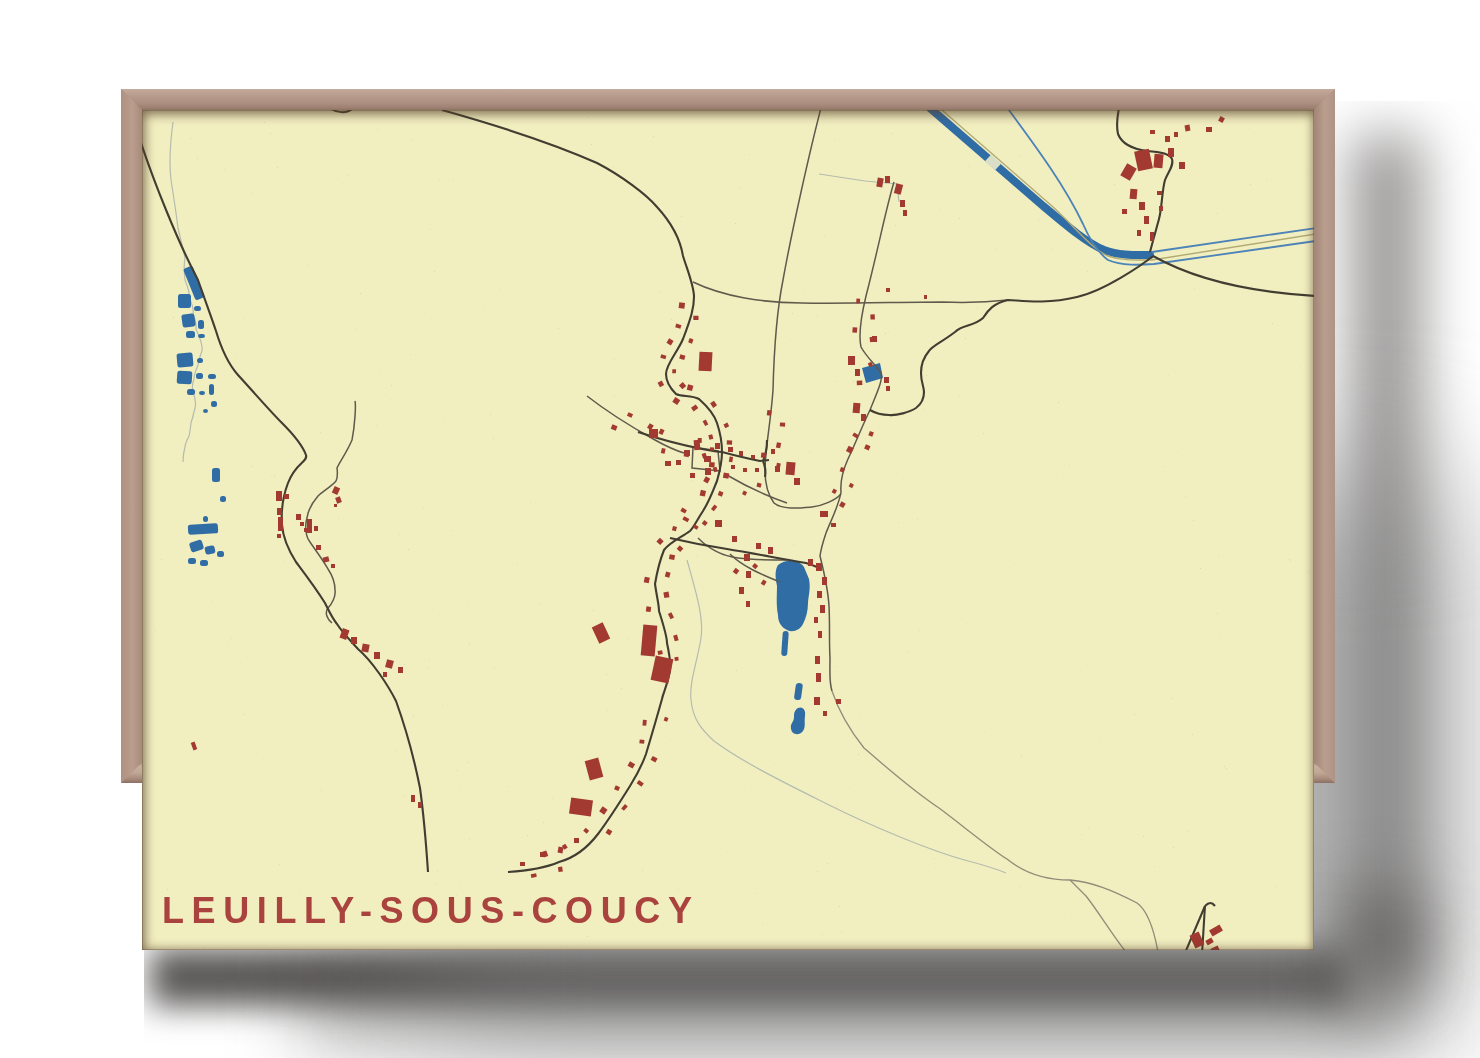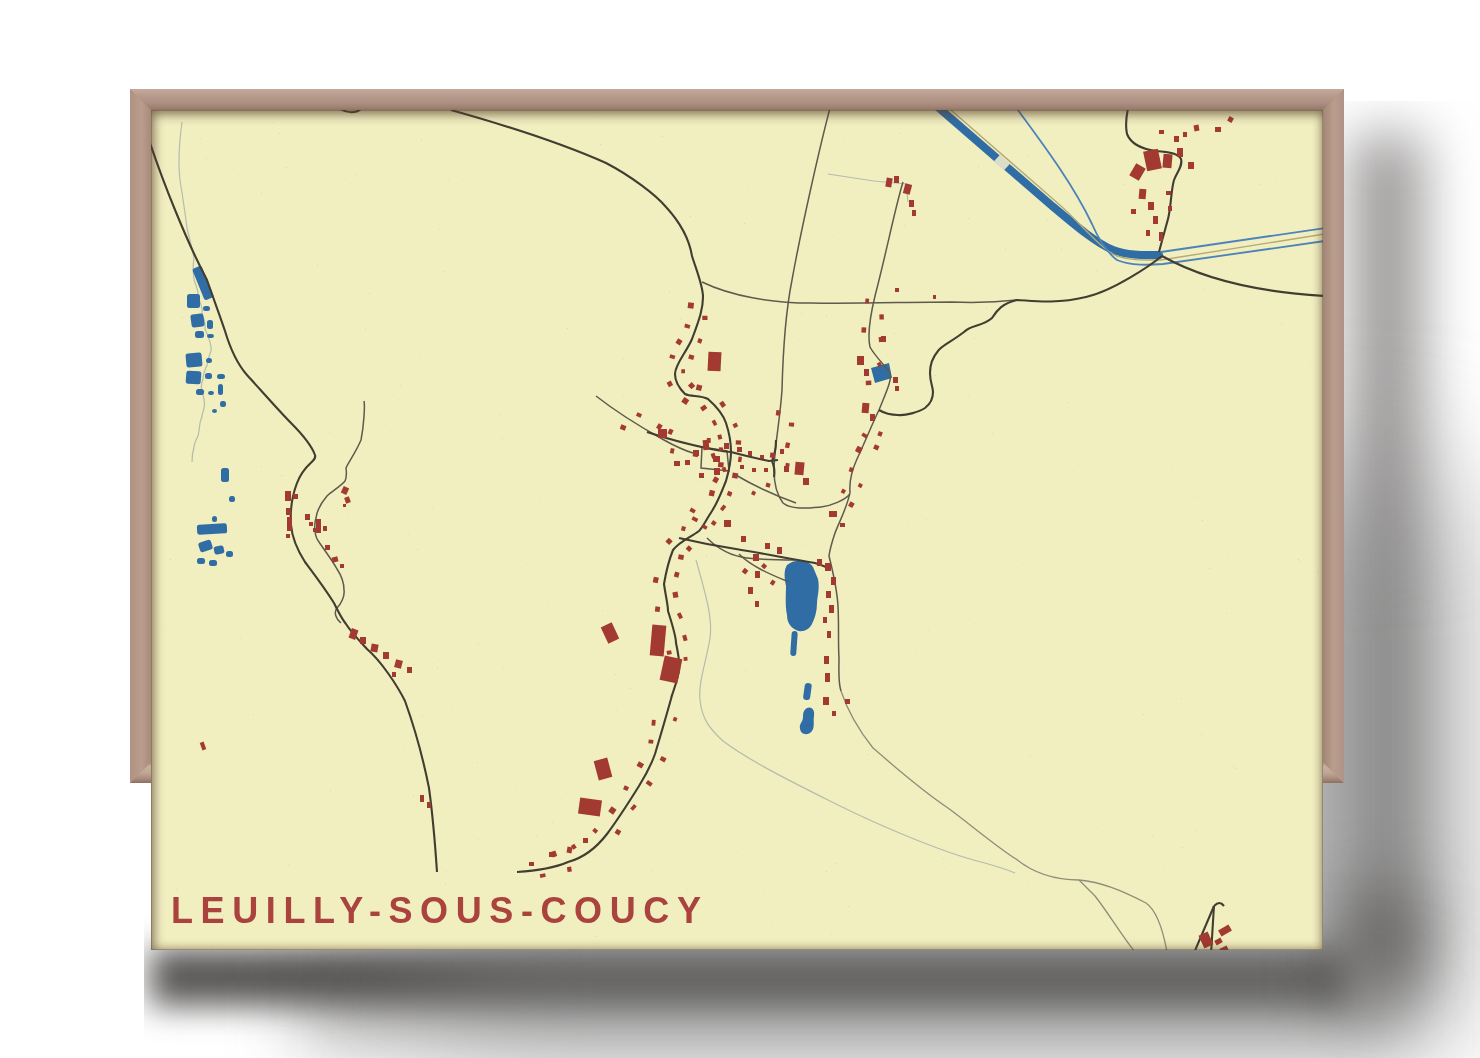--- a/index.html
+++ b/index.html
@@ -1,21 +1,21 @@
 <!DOCTYPE html>
 <html><head><meta charset="utf-8"><style>
 html,body{margin:0;padding:0;background:#ffffff;width:1480px;height:1058px;overflow:hidden;}
 *{box-sizing:border-box;}
 .shwrap{position:absolute;left:0;top:0;width:1480px;height:1058px;clip-path:polygon(144px 101px,1480px 101px,1480px 1058px,144px 1058px);}
 .s0{position:absolute;left:150px;top:948px;width:1198px;height:58px;filter:blur(16px);background:rgba(42,40,38,0.78);}
 .s1{position:absolute;left:300px;top:975px;width:1110px;height:60px;filter:blur(36px);background:rgba(80,78,76,0.55);}
 .s2{position:absolute;left:1352px;top:135px;width:70px;height:835px;filter:blur(28px);background:rgba(88,86,84,0.62);}
 .s3{position:absolute;left:430px;top:480px;width:1030px;height:545px;filter:blur(70px);background:rgba(122,122,122,0.58);}
 .s4{position:absolute;left:1335px;top:890px;width:90px;height:115px;filter:blur(32px);background:rgba(75,73,71,0.55);}
-.frame{position:absolute;left:130px;top:89px;width:1214px;height:694px;background:#b19584;padding-left:46px;}
+.frame{position:absolute;left:121px;top:89px;width:1214px;height:694px;background:#b19584;padding-left:46px;}
 .fr{position:absolute;}
 .fr.t{left:0;top:0;right:0;height:21px;background:linear-gradient(180deg,#c5ab9d 0%,#b89c8e 30%,#ad9082 65%,#9e8173 88%,#8f7466 100%);
  clip-path:polygon(0 0,100% 0,calc(100% - 21px) 100%,21px 100%);}
 .fr.b{left:0;bottom:0;right:0;height:21px;background:linear-gradient(180deg,#a28577 0%,#c7af9f 20%,#c0a695 52%,#a88a7b 80%,#8b7063 100%);
  clip-path:polygon(21px 0,calc(100% - 21px) 0,100% 100%,0 100%);}
 .fr.l{left:0;top:0;bottom:0;width:21px;background:linear-gradient(90deg,#af9182 0%,#ba9d8c 55%,#a78a7a 100%);
  clip-path:polygon(0 0,100% 21px,100% calc(100% - 21px),0 100%);}
 .fr.r{right:0;top:0;bottom:0;width:21px;background:linear-gradient(90deg,#a28576 0%,#b99d8d 50%,#b09387 100%);
  clip-path:polygon(0 21px,100% 0,100% 100%,0 calc(100% - 21px));}
 .art{position:absolute;left:21px;top:21px;width:1172px;height:840px;background:#f1eec0;}

